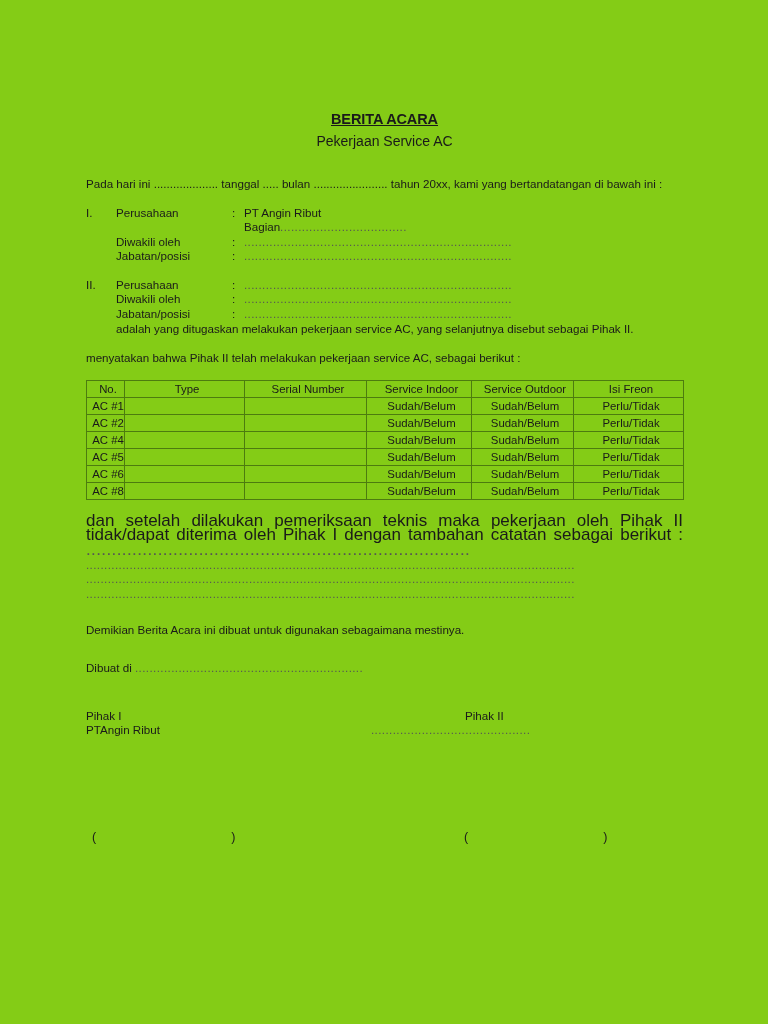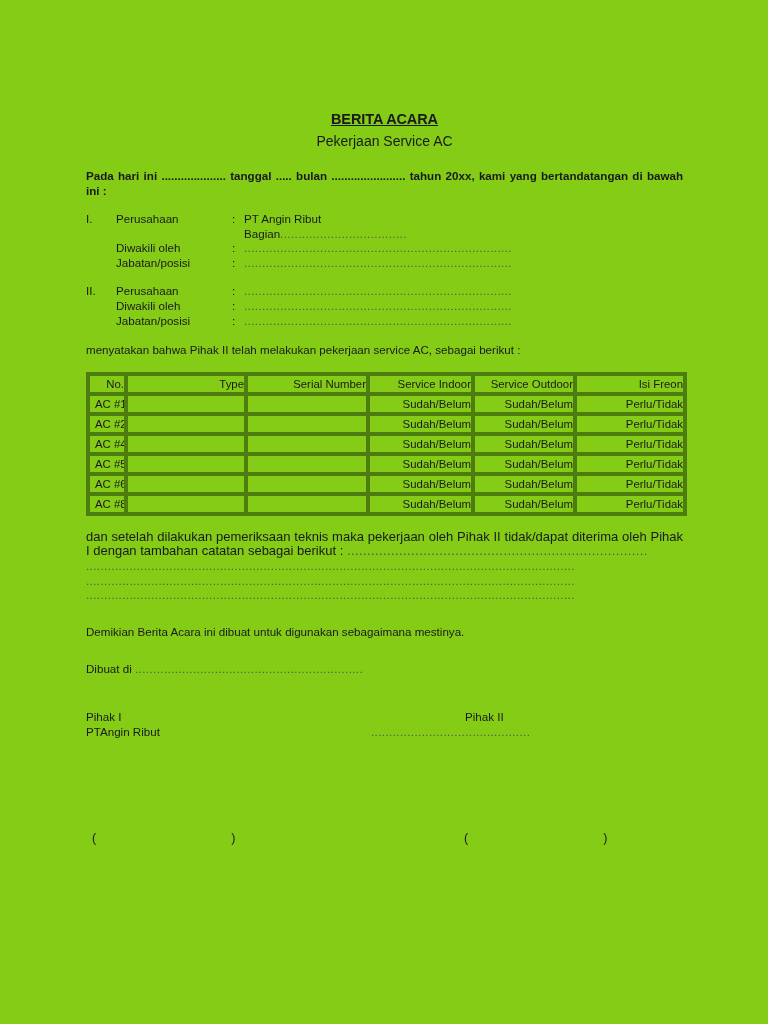--- a/index.html
+++ b/index.html
@@ -47,21 +47,21 @@
     margin-top: 4px;
   }
 
   
   .para {
     font-size: 11.6px;
     line-height: 14.5px;
     text-align: justify;
     margin: 0;
   }
-  .intro-para { margin-top: 18px; font-weight: bold; }
+  .intro-para { margin-top: 26px; }
 
   
   .section { margin-top: 14px; }
   .sec-row {
     display: flex;
     font-size: 11.6px;
     line-height: 14.6px;
     align-items: baseline;
   }
   .sec-num {
@@ -99,42 +99,42 @@
 
   
   table.ac-table {
     border-collapse: collapse;
     margin-top: 14px;
     width: 597px;
     table-layout: fixed;
   }
   table.ac-table th,
   table.ac-table td {
-    border: 4px solid #4d7c0f;
+    border: 1px solid #4d7c0f;
     font-size: 11.4px;
     line-height: 14px;
     font-weight: normal;
-    text-align: right;
+    text-align: center;
     padding: 1px 0 1px 5px;
     height: 14px;
     vertical-align: middle;
     white-space: nowrap;
     overflow: hidden;
   }
   col.c-no     { width: 38px; }
   col.c-type   { width: 120px; }
   col.c-serial { width: 122px; }
   col.c-ind    { width: 105px; }
   col.c-out    { width: 102px; }
   col.c-freon  { width: 110px; }
 
   
   .notes { margin-top: 14px; }
   .note-para {
-    font-size: 13px;
+    font-size: 17px;
     line-height: 14.6px;
     text-align: justify;
   }
   .inline-dots {
     color: #555;
     letter-spacing: 0.4px;
   }
   .dot-line {
     font-size: 11.6px;
     line-height: 14.6px;
@@ -253,20 +253,21 @@
         <span class="sec-label">Diwakili oleh</span>
         <span class="sec-colon">:</span>
         <span class="sec-dots">..........................................................................</span>
       </div>
       <div class="sec-row">
         <span class="sec-num"></span>
         <span class="sec-label">Jabatan/posisi</span>
         <span class="sec-colon">:</span>
         <span class="sec-dots">..........................................................................</span>
       </div>
+      <div class="sec-foot">adalah yang ditugaskan melakukan pekerjaan service AC, yang selanjutnya disebut sebagai Pihak II.</div>
     </div>
 
     <div class="statement">menyatakan bahwa Pihak II telah melakukan pekerjaan service AC, sebagai berikut :</div>
 
     <table class="ac-table">
       <colgroup>
         <col class="c-no">
           <col class="c-type">
           <col class="c-serial">
         <col class="c-ind">

